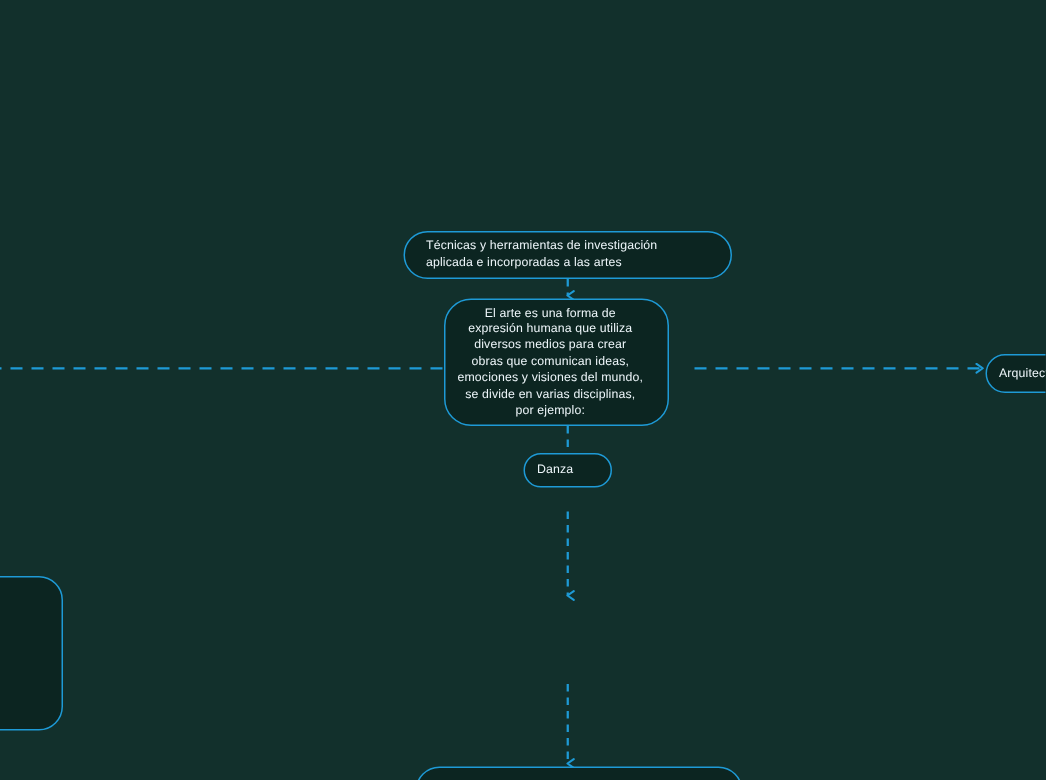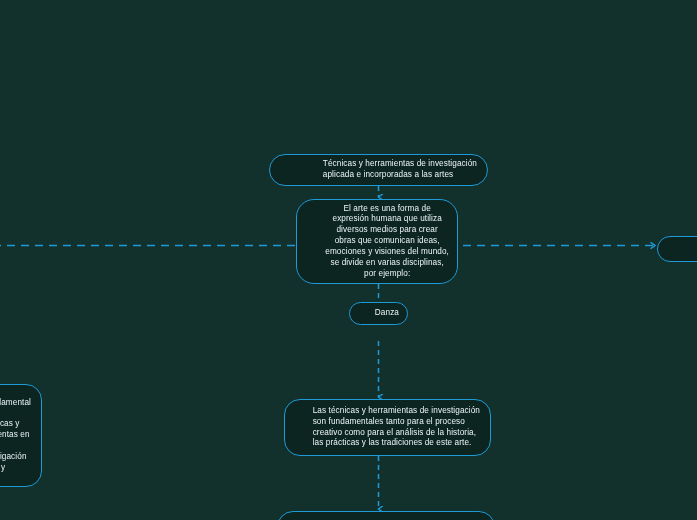--- a/index.html
+++ b/index.html
@@ -33,21 +33,21 @@
   }
   .node {
     position: absolute;
     box-sizing: border-box;
     background: #0c2521;
     border: 1.6px solid #1e9ad6;
     border-radius: 16px;
     color: #eef6fa;
     display: flex;
     align-items: center;
-    justify-content: flex-end;
+    justify-content: flex-start;
     text-align: center;
     line-height: 1.32;
     letter-spacing: 0.1px;
   }
   .node-text {
     display: block;
     white-space: pre-line;
     padding: 0 8px;
   }
 
@@ -58,21 +58,21 @@
     border-radius: 17px;
     font-size: 8.2px;
   }
   #node-tecnicas-herramientas-artes .node-text {
     text-align: left;
     padding-left: 14px;
     padding-right: 10px;
   }
   #node-definicion-arte {
     left: 296px;  top: 199px;
-    width: 162px; height: 85px;
+    width: 150px; height: 85px;
     border-radius: 18px;
     font-size: 8.2px;
   }
   #node-danza {
     left: 349px;  top: 302px;
     width: 59px;  height: 23px;
     border-radius: 12px;
     font-size: 8.2px;
   }
   #node-tecnicas-fundamentales {
@@ -156,26 +156,20 @@
 obras que comunican ideas,
 emociones y visiones del mundo,
 se divide en varias disciplinas,
 por ejemplo:</span>
   </div>
 
   <div class="node" id="node-danza">
     <span class="node-text">Danza</span>
   </div>
 
-  <div class="node" id="node-tecnicas-fundamentales">
-    <span class="node-text">Las técnicas y herramientas de investigación
-son fundamentales tanto para el proceso
-creativo como para el análisis de la historia,
-las prácticas y las tradiciones de este arte.</span>
-  </div>
 
   <div class="node" id="node-left-clipped">
     <span class="node-text">son fundamental
 
 las técnicas y
 herramientas en
 
 la investigación
 artística y</span>
   </div>

